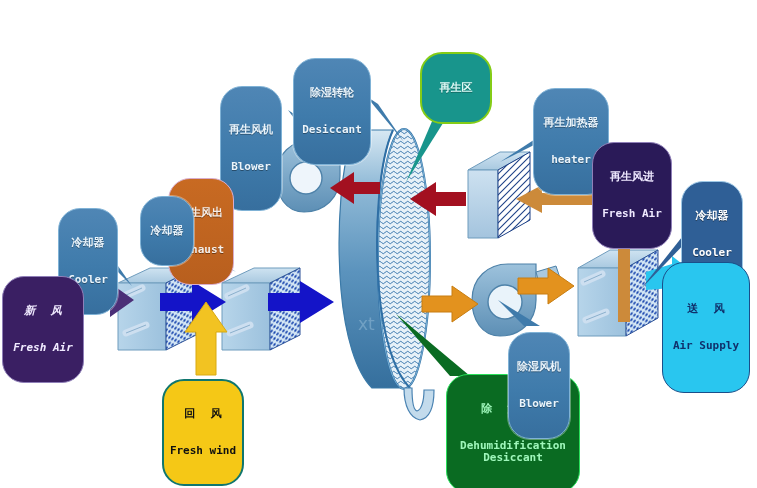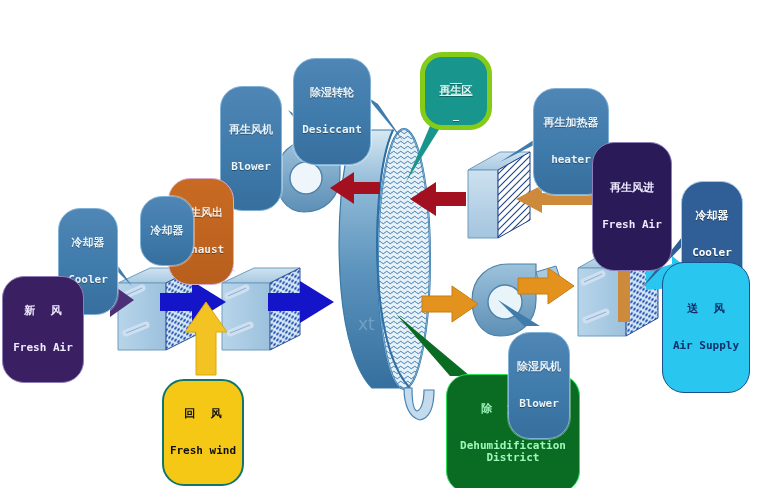--- a/index.html
+++ b/index.html
@@ -50,30 +50,30 @@
   
   .lbl.orange{
     background:linear-gradient(180deg,#c86a22 0%,#b85f1e 100%);
     border:1px solid #d9accb;
     color:#f6eee8;
     text-shadow:0 1px 0 rgba(0,0,0,.4);
   }
   
   .lbl.teal{
     background:#18958c;
-    border:5px solid #84cc16;
+    border:2px solid #84cc16;
     color:#dffaf6;
     text-shadow:0 1px 0 rgba(0,0,0,.3);
-    text-decoration:underline;
   }
   
   .lbl.purple{
     background:#3a1f63;
     border:1px solid #8f7fb8;
     color:#f0eaff;
+    font-style:italic;
   }
   .lbl.purple2{
     background:#2a1a58;
     border:1px solid #8f7fb8;
     color:#efe9ff;
   }
   
   .lbl.cyan{
     background:#29c6ef;
     border:1px solid #1a4f8a;
@@ -332,21 +332,21 @@
 
   <div class="lbl teal" style="left:420px;top:52px;width:72px;padding:3px 4px;font-size:11px;">
     <span class="cn">再生区</span>
   </div>
 
   <div class="lbl blue" style="left:533px;top:88px;width:76px;padding:3px 4px;font-size:11px;">
     <span class="cn">再生加热器</span>
     <span class="en">heater</span>
   </div>
 
-  <div class="lbl purple2" style="left:592px;top:142px;width:80px;padding:14px 4px;font-size:11px;">
+  <div class="lbl purple2" style="left:592px;top:142px;width:80px;padding:3px 4px;font-size:11px;">
     <span class="cn">再生风进</span>
     <span class="en">Fresh Air</span>
   </div>
 
   <div class="lbl orange" style="left:168px;top:150px;width:66px;padding:3px 4px;font-size:11px;margin-top:28px;">
     <span class="cn">再生风出</span>
     <span class="en">Exhaust</span>
   </div>
 
   <div class="lbl blue" style="left:58px;top:208px;width:60px;padding:3px 4px;font-size:11px;">
@@ -369,21 +369,21 @@
   </div>
 
   <div class="lbl yellow" style="left:162px;top:379px;width:82px;padding:2px 4px;font-size:11px;">
     <span class="cn">回    风</span>
     <span class="en">Fresh wind</span>
   </div>
 
   <div class="lbl green" style="left:446px;top:374px;width:134px;padding:3px 4px;font-size:11px;">
     <span class="cn">除    湿    区</span>
     <span class="en">Dehumidification
-District</span>
+Desiccant</span>
   </div>
 
   <div class="lbl blue" style="left:508px;top:332px;width:62px;padding:3px 4px;font-size:11px;">
     <span class="cn">除湿风机</span>
     <span class="en">Blower</span>
   </div>
 
   <div class="lbl cyan" style="left:662px;top:262px;width:88px;padding:15px 4px;font-size:11px;">
     <span class="cn">送    风</span>
     <span class="en">Air Supply</span>

